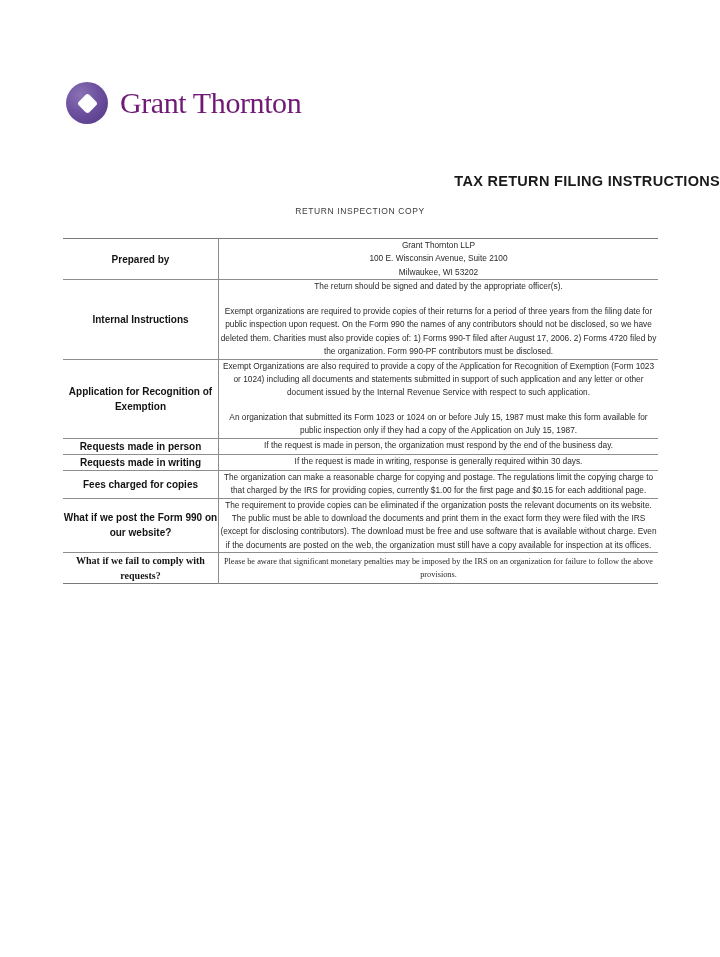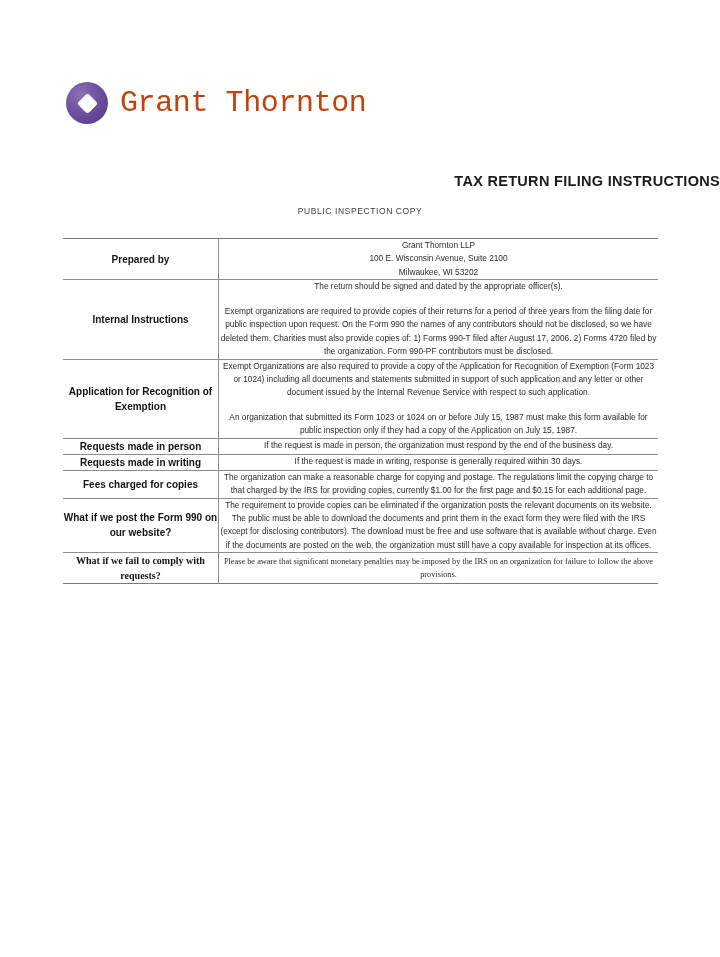--- a/index.html
+++ b/index.html
@@ -49,25 +49,25 @@
     top: 50%;
     width: 15px;
     height: 15px;
     margin-left: -7.5px;
     margin-top: -7.5px;
     background: #ffffff;
     border-radius: 3px;
     transform: rotate(45deg);
   }
   .logo-word {
-    font-family: Liberation Mono, monospace;
+    font-family: Liberation Serif, serif;
     font-size: 30px;
     font-weight: 400;
     letter-spacing: -0.4px;
-    color: #c2410c;
+    color: #701a75;
     white-space: nowrap;
     line-height: 1;
   }
 
   
   .doc-title {
     position: absolute;
     left: 0;
     right: 0;
     top: 173px;
@@ -147,21 +147,21 @@
 
   <div class="logo-block">
     <div class="logo-mark">
       <div class="ring"></div>
       <div class="gem"></div>
     </div>
     <div class="logo-word">Grant Thornton</div>
   </div>
 
   <div class="doc-title">TAX RETURN FILING INSTRUCTIONS</div>
-  <div class="doc-subtitle">PUBLIC INSPECTION COPY</div>
+  <div class="doc-subtitle">RETURN INSPECTION COPY</div>
 
   <table class="info-table">
     <tbody>
 
       <tr>
         <td class="cell-label">Prepared by</td>
         <td class="cell-body">
           <p>
             <span class="addr-line">Grant Thornton LLP</span>
             <span class="addr-line">100 E. Wisconsin Avenue, Suite 2100</span>

